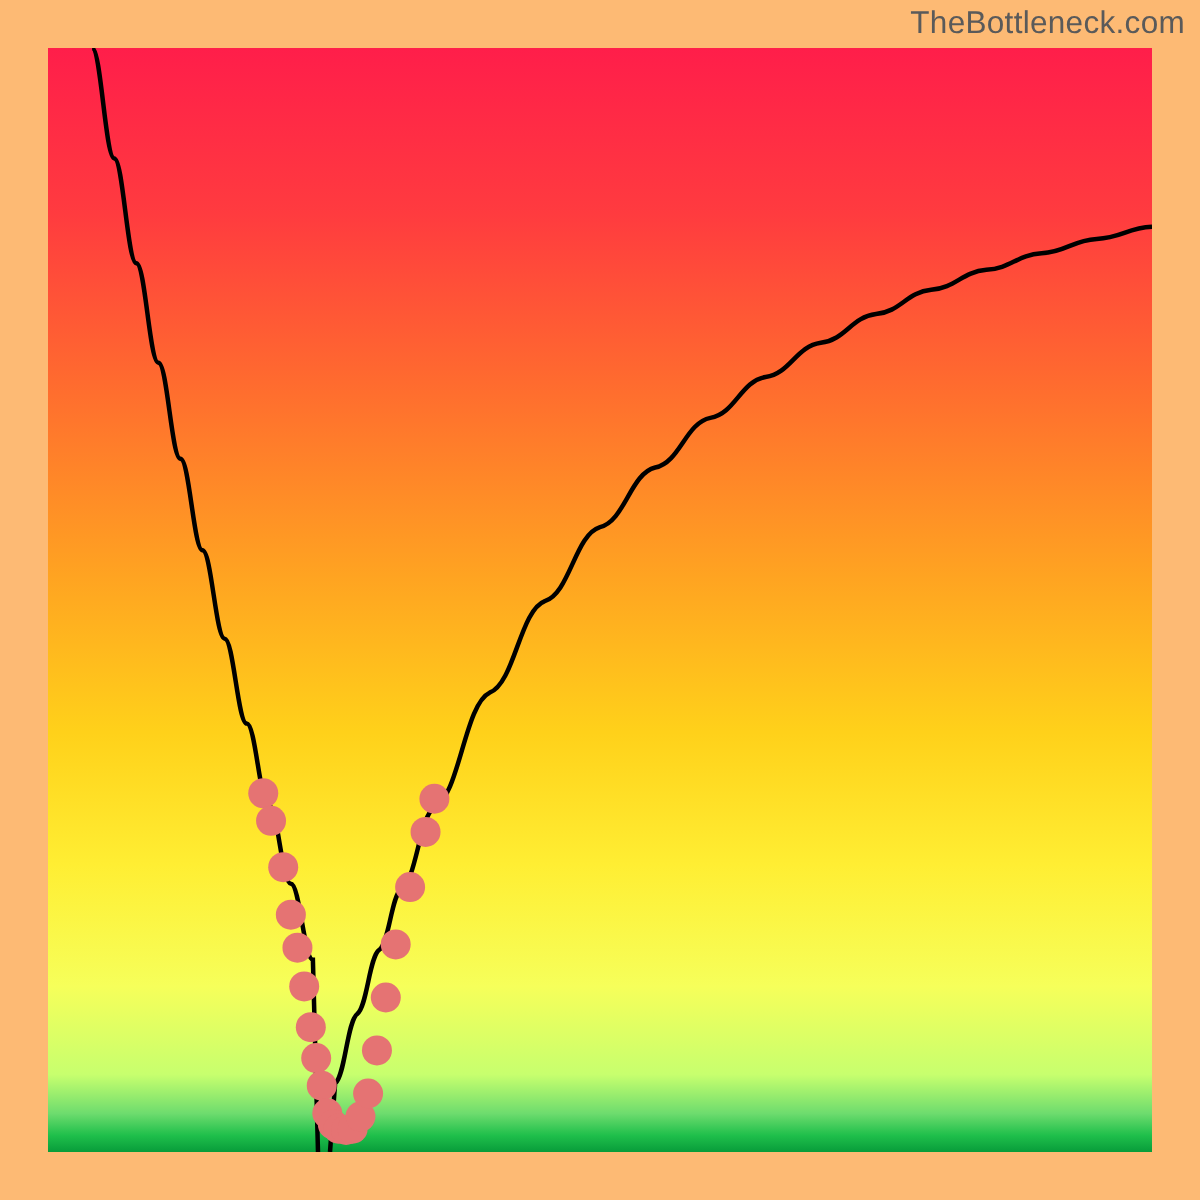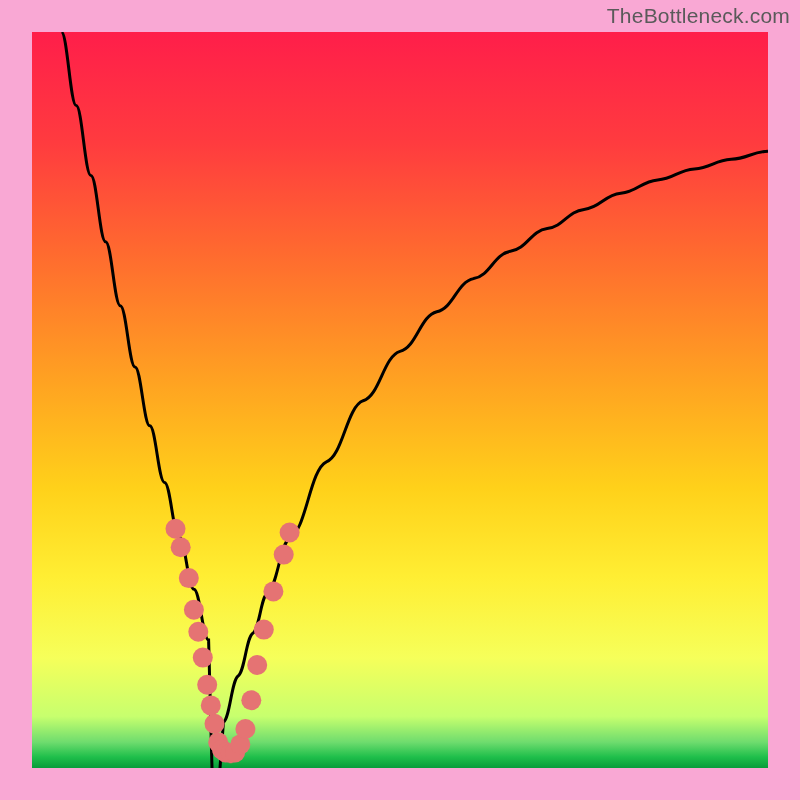--- a/index.html
+++ b/index.html
@@ -8,21 +8,21 @@
     width: 800px;
     height: 800px;
     overflow: hidden;
     background: #000;
     font-family: Arial, Helvetica, sans-serif;
   }
   #container {
     position: relative;
     width: 800px;
     height: 800px;
-    background: #f9a8d4;
+    background: #fdba74;
   }
   #plot-area {
     position: absolute;
     left: 32px;
     top: 32px;
     width: 736px;
     height: 736px;
     overflow: hidden;
   }
   #gradient-bg {

